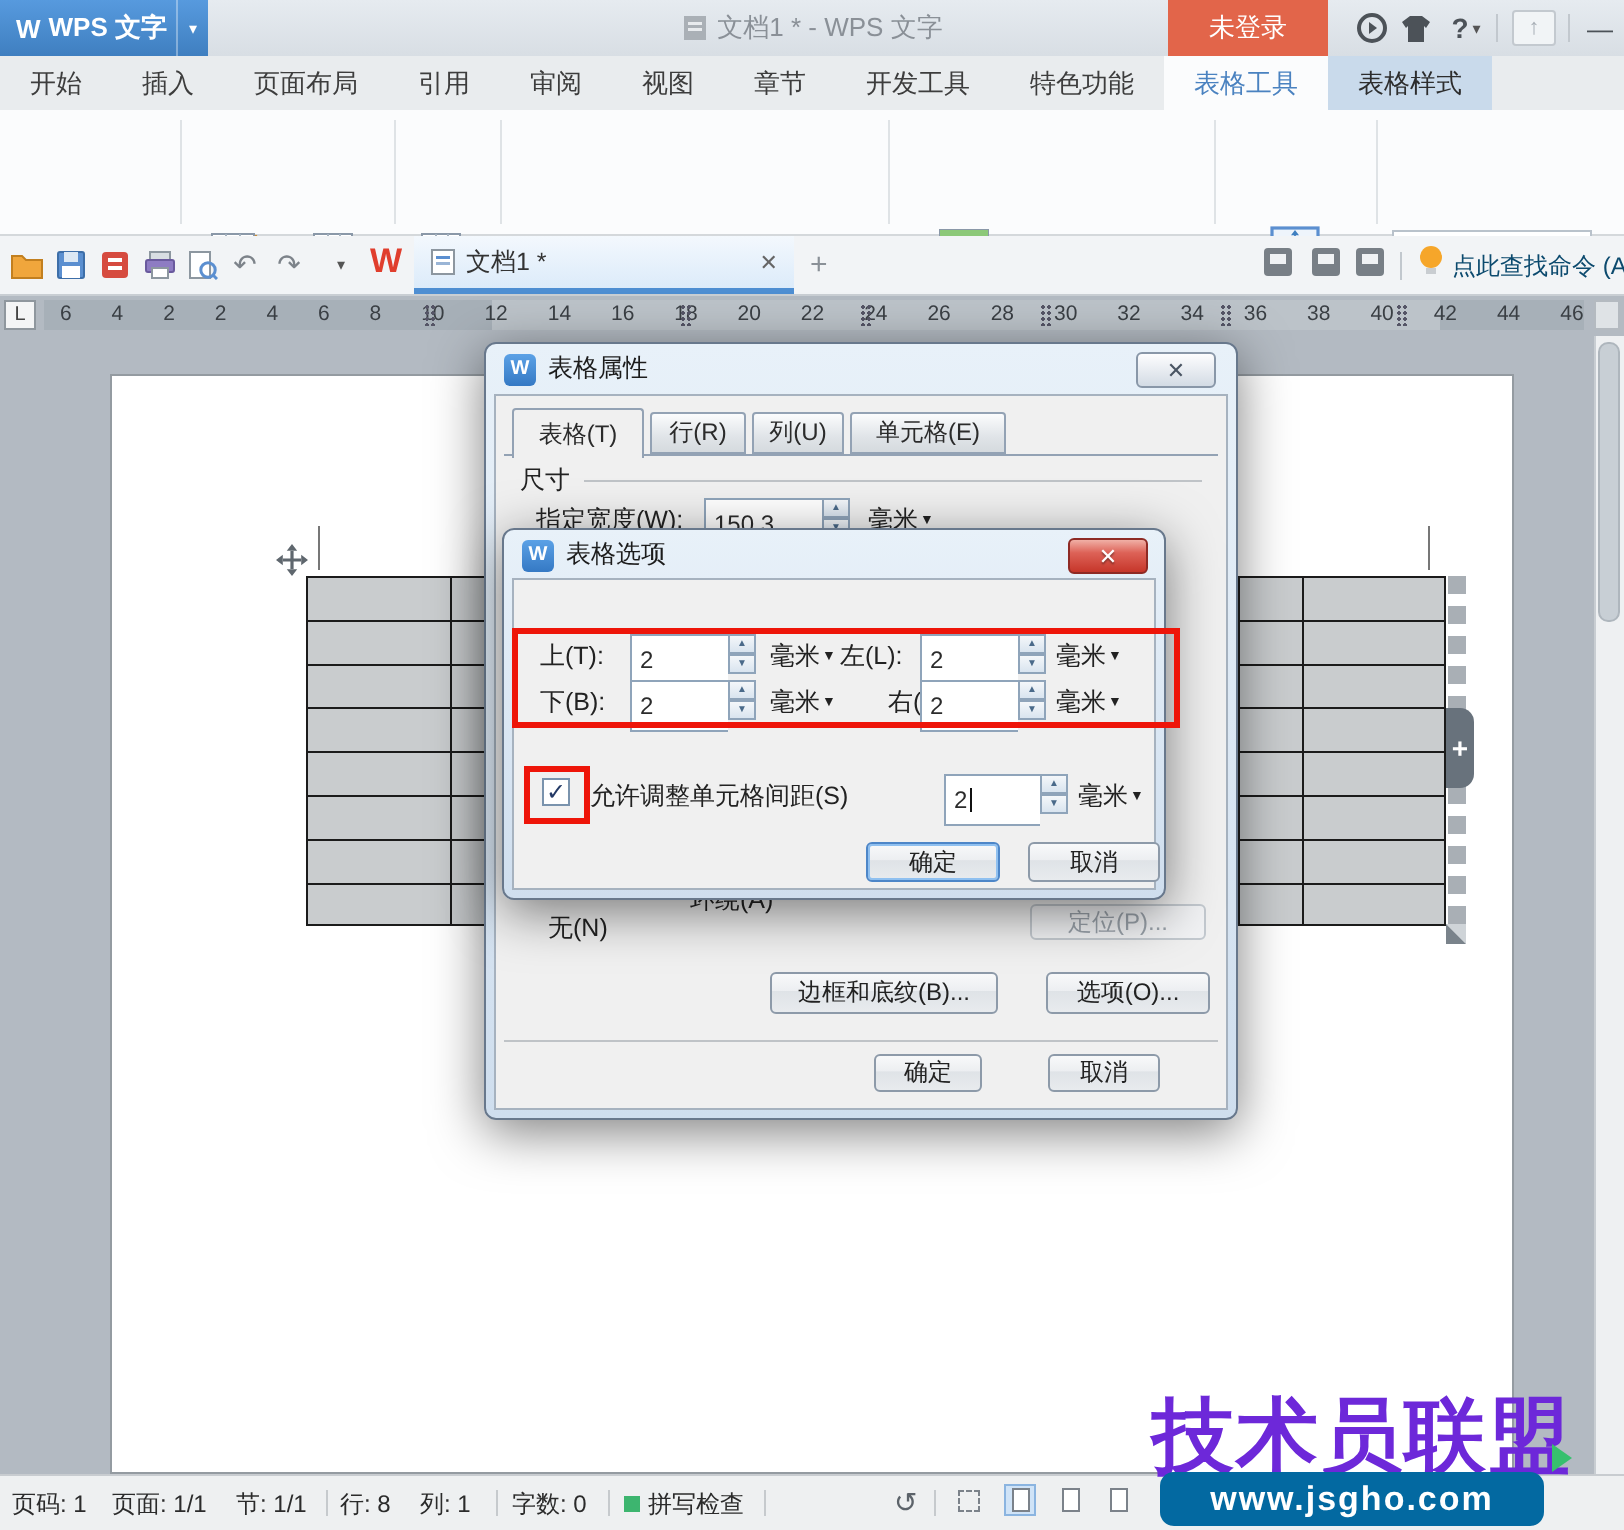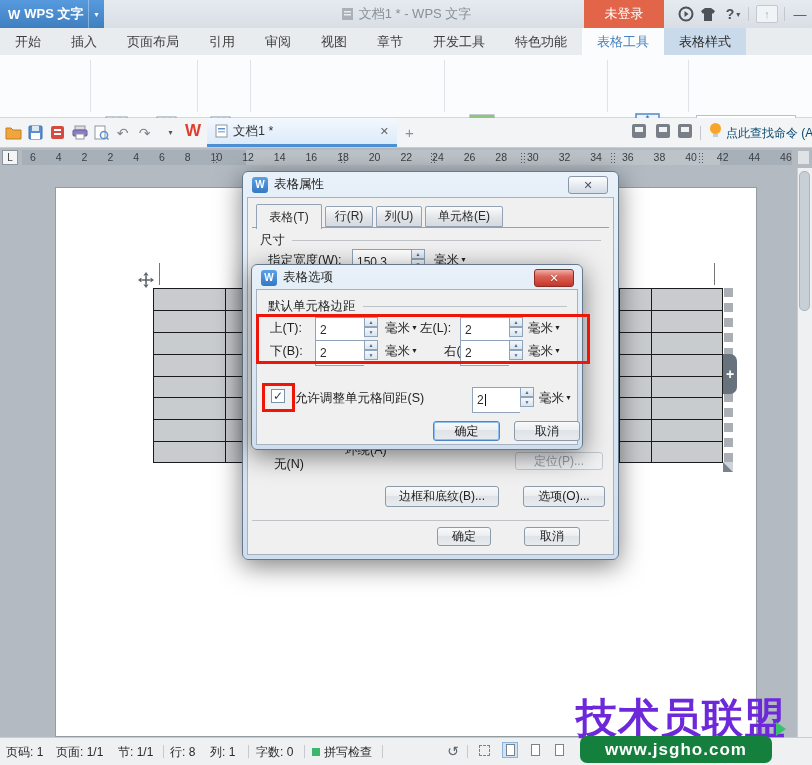--- a/index.html
+++ b/index.html
@@ -98,21 +98,21 @@
   .sb-item { position:absolute; white-space:nowrap; }
   .sb-sep { position:absolute; top:745px; width:1px; height:13px; background:#c6cacd; }
   .greensq { display:inline-block; width:8px; height:8px; background:#3db56f; margin-right:4px; }
   .sb-ico { position:absolute; top:743px; color:#5c636a; font-size:14px; }
   .pagebox { position:absolute; top:742px; width:16px; height:16px; display:flex; align-items:center; justify-content:center; }
   .pagebox .pg { width:9px; height:12px; background:#fff; border:1px solid #7b828a; }
   .pagebox.on { background:#cfe3f7; border:1px solid #8ab4e0; }
 
   
   .wm-title { position:absolute; left:576px; top:691px; font-size:41px; font-weight:900; color:#6d28d9; letter-spacing:1px; z-index:40; }
-  .wm-pill { position:absolute; left:580px; top:736px; width:192px; height:27px; background:#15803d; border-radius:7px; display:flex; align-items:center; justify-content:center; color:#fff; font-weight:bold; font-size:17px; letter-spacing:1px; z-index:40; }
+  .wm-pill { position:absolute; left:580px; top:736px; width:192px; height:27px; background:#0369a1; border-radius:7px; display:flex; align-items:center; justify-content:center; color:#fff; font-weight:bold; font-size:17px; letter-spacing:1px; z-index:40; }
   .wm-arrow { position:absolute; left:776px; top:722px; width:0; height:0; border-left:10px solid #37c06e; border-top:7px solid transparent; border-bottom:7px solid transparent; z-index:40; }
 </style>
 </head>
 <body>
 
 <div class="abs titlebar">
   <div class="wps-btn">
     <span style="margin-right:4px;">W</span>
     <span>WPS 文字</span>
     <span class="drop">▾</span>
@@ -462,24 +462,20 @@
   </div>
 </div>
 
 <div class="dlg" style="left:251px;top:264px;width:332px;height:186px;z-index:20;">
   <div class="dlg-title">
     <span class="wico">W</span>
     <span>表格选项</span>
   </div>
   <div class="closebtn red" style="right:8px;top:4px;">✕</div>
   <div class="dlg-content" style="top:24px;">
-    <div class="grp" style="left:11px;top:8px;right:10px;">
-      <span>默认单元格边距</span>
-        <span class="gline" style="flex:1;"></span>
-    </div>
 
     <div class="dlabel" style="left:13px;top:30px;">上(T):</div>
     <div class="spin" style="left:58px;top:27px;width:63px;">
       <div class="val" style="flex:1;">2</div>
       <div class="arr">
           <span>▲</span>
           <span>▼</span>
         </div>
     </div>
     <div class="unit" style="left:128px;top:30px;"><span>毫米</span><span class="dd">▼</span></div>

